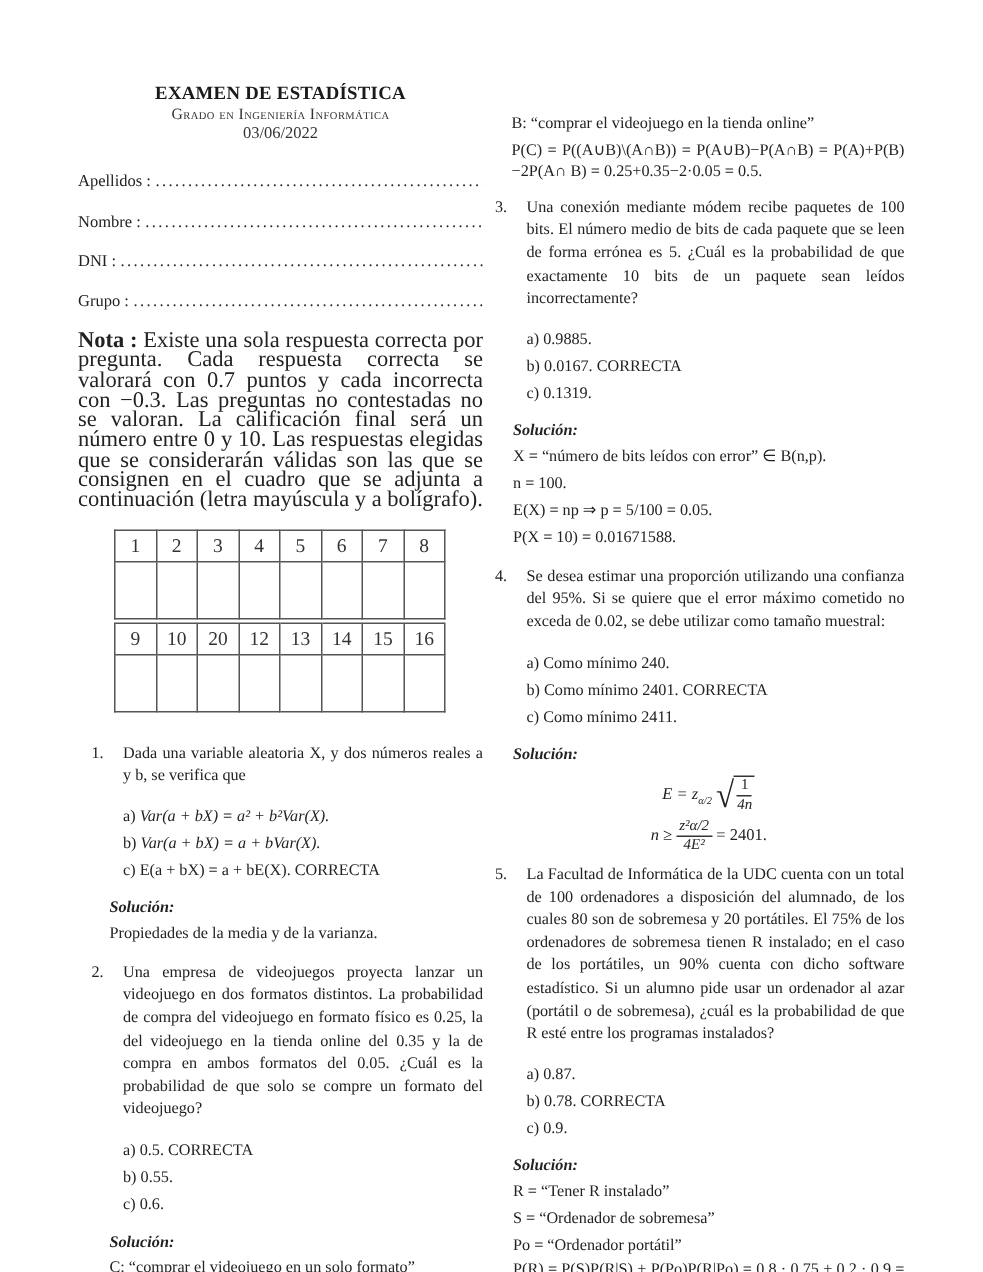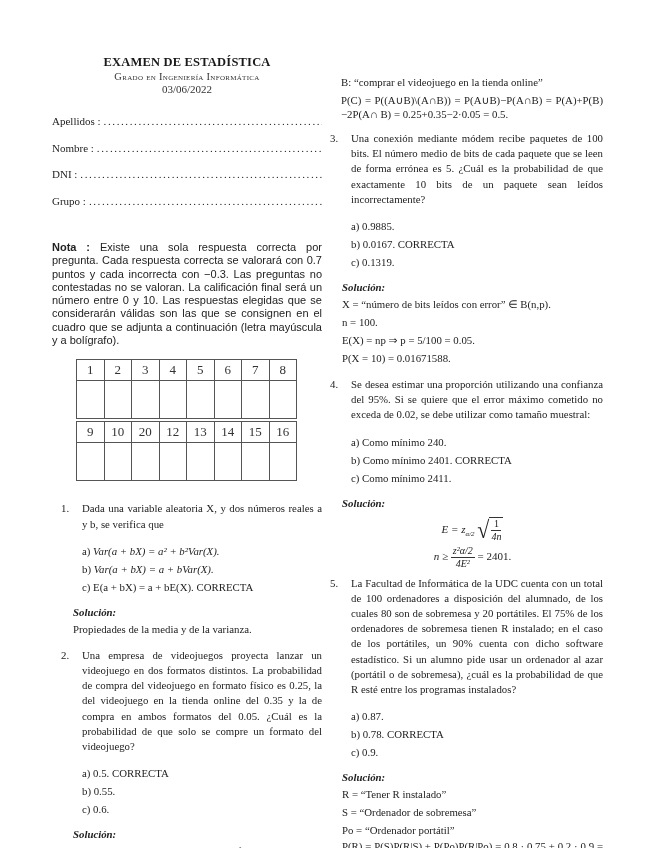--- a/index.html
+++ b/index.html
@@ -8,21 +8,21 @@
   .page { position:absolute; left:0; top:0; width:655px; height:848px;padding-left:11px; }
   .col-left { position:absolute; left:52px; top:55px; width:270px; }
   .col-right { position:absolute; left:341px; top:55px; width:262px; }
   .header { text-align:center; width:270px; }
   .title { font-family:"Liberation Serif", serif; font-weight:bold; font-size:12.5px; letter-spacing:0.2px; line-height:15px; }
   .subtitle { font-family:"Liberation Serif", serif; font-size:10.5px; font-variant:small-caps; letter-spacing:0.3px; line-height:13px; color:#333; }
   .date { font-family:"Liberation Serif", serif; font-size:11px; line-height:13px; color:#333; }
   .field { font-family:"Liberation Serif", serif; font-size:11px; line-height:13px; margin-top:0; height:26.5px; display:flex; white-space:nowrap; overflow:hidden; color:#222; }
   .field .dots { flex:1; overflow:hidden; letter-spacing:1.6px; margin-left:3px; }
   .fields { margin-top:19px; }
-  .note { font-family:Liberation Sans, sans-serif; font-size:11px; line-height:13.3px; text-align:justify; margin-top:20px; color:#222; }
+  .note { font-family:Liberation Serif, serif; font-size:15px; line-height:13.3px; text-align:justify; margin-top:0; color:#222; }
   .note b { font-weight:bold; }
   table.grid { border-collapse:collapse; margin-left:24px; margin-top:12px; }
   table.grid td { border:1.2px solid #555; width:26.5px; text-align:center; font-family:"Liberation Serif", serif; font-size:13px; color:#333; padding:0; }
   table.grid tr.num td { height:20px; }
   table.grid tr.box td { height:37px; }
   table.grid tr.gap td { height:2px; border-left:none; border-right:none; }
   .q { font-family:"Liberation Serif", serif; font-size:10.8px; line-height:15.2px; text-align:justify; color:#222;margin-top:18px; }
   .q-head { display:flex; }
   .q-num { width:21px; flex:none; padding-left:9px; }
   .q-text { flex:1; }

